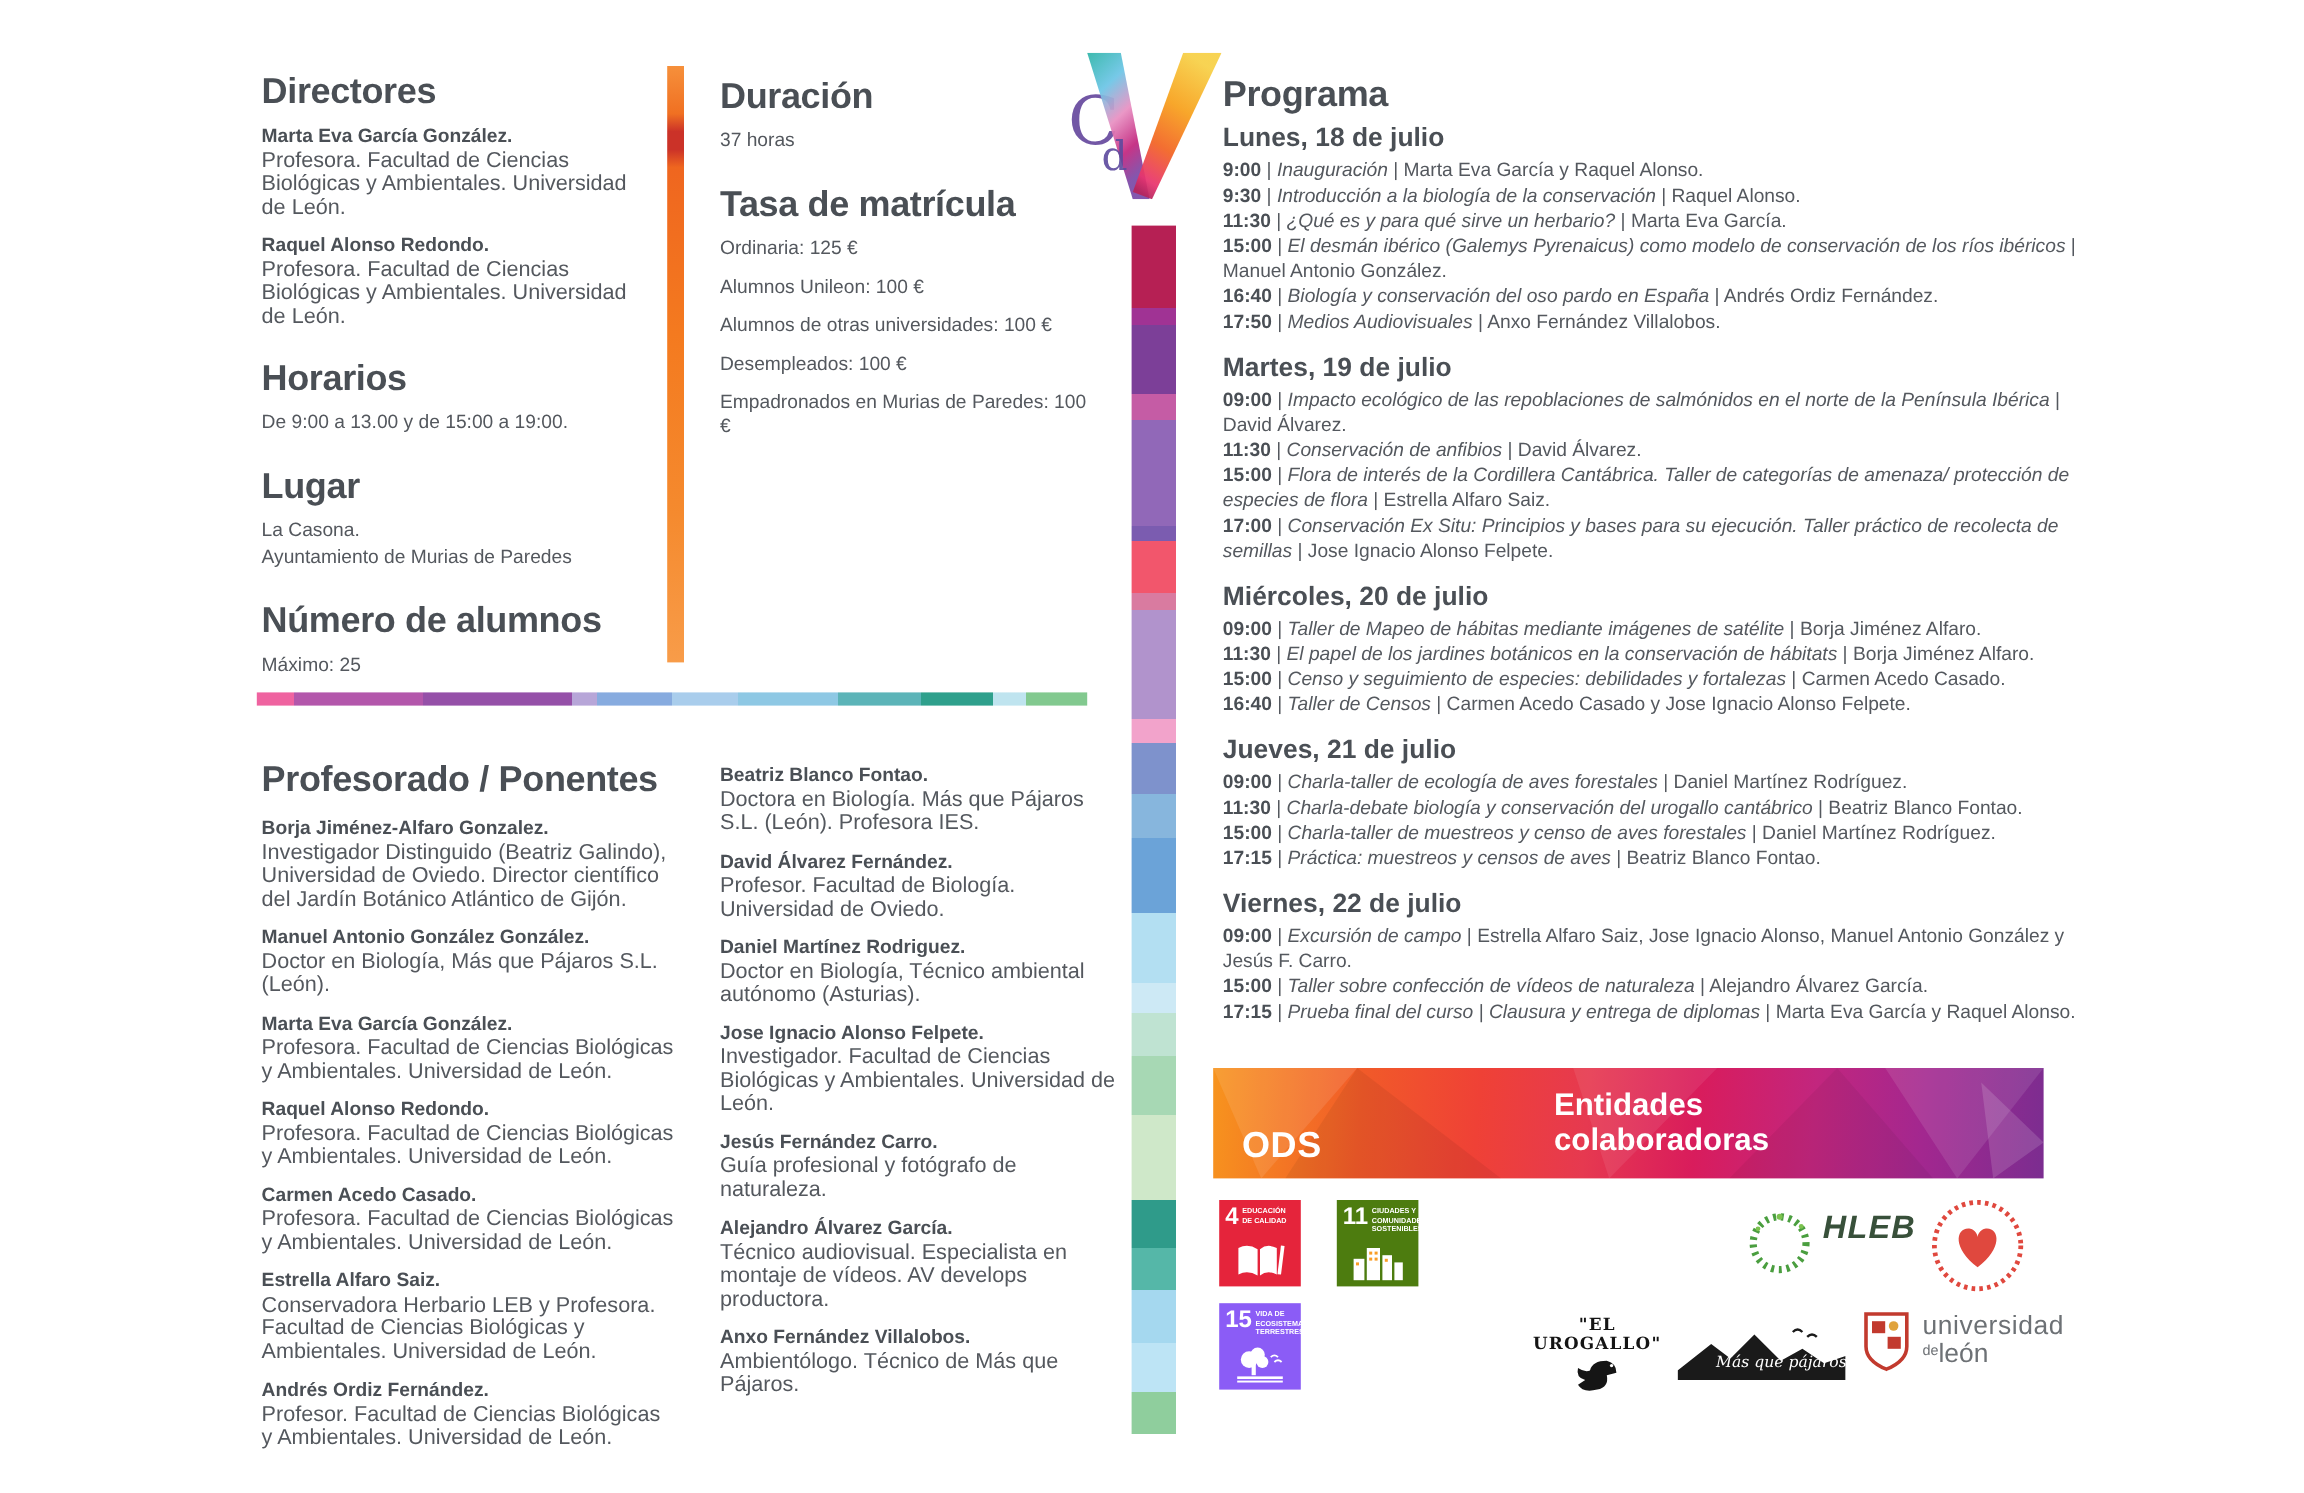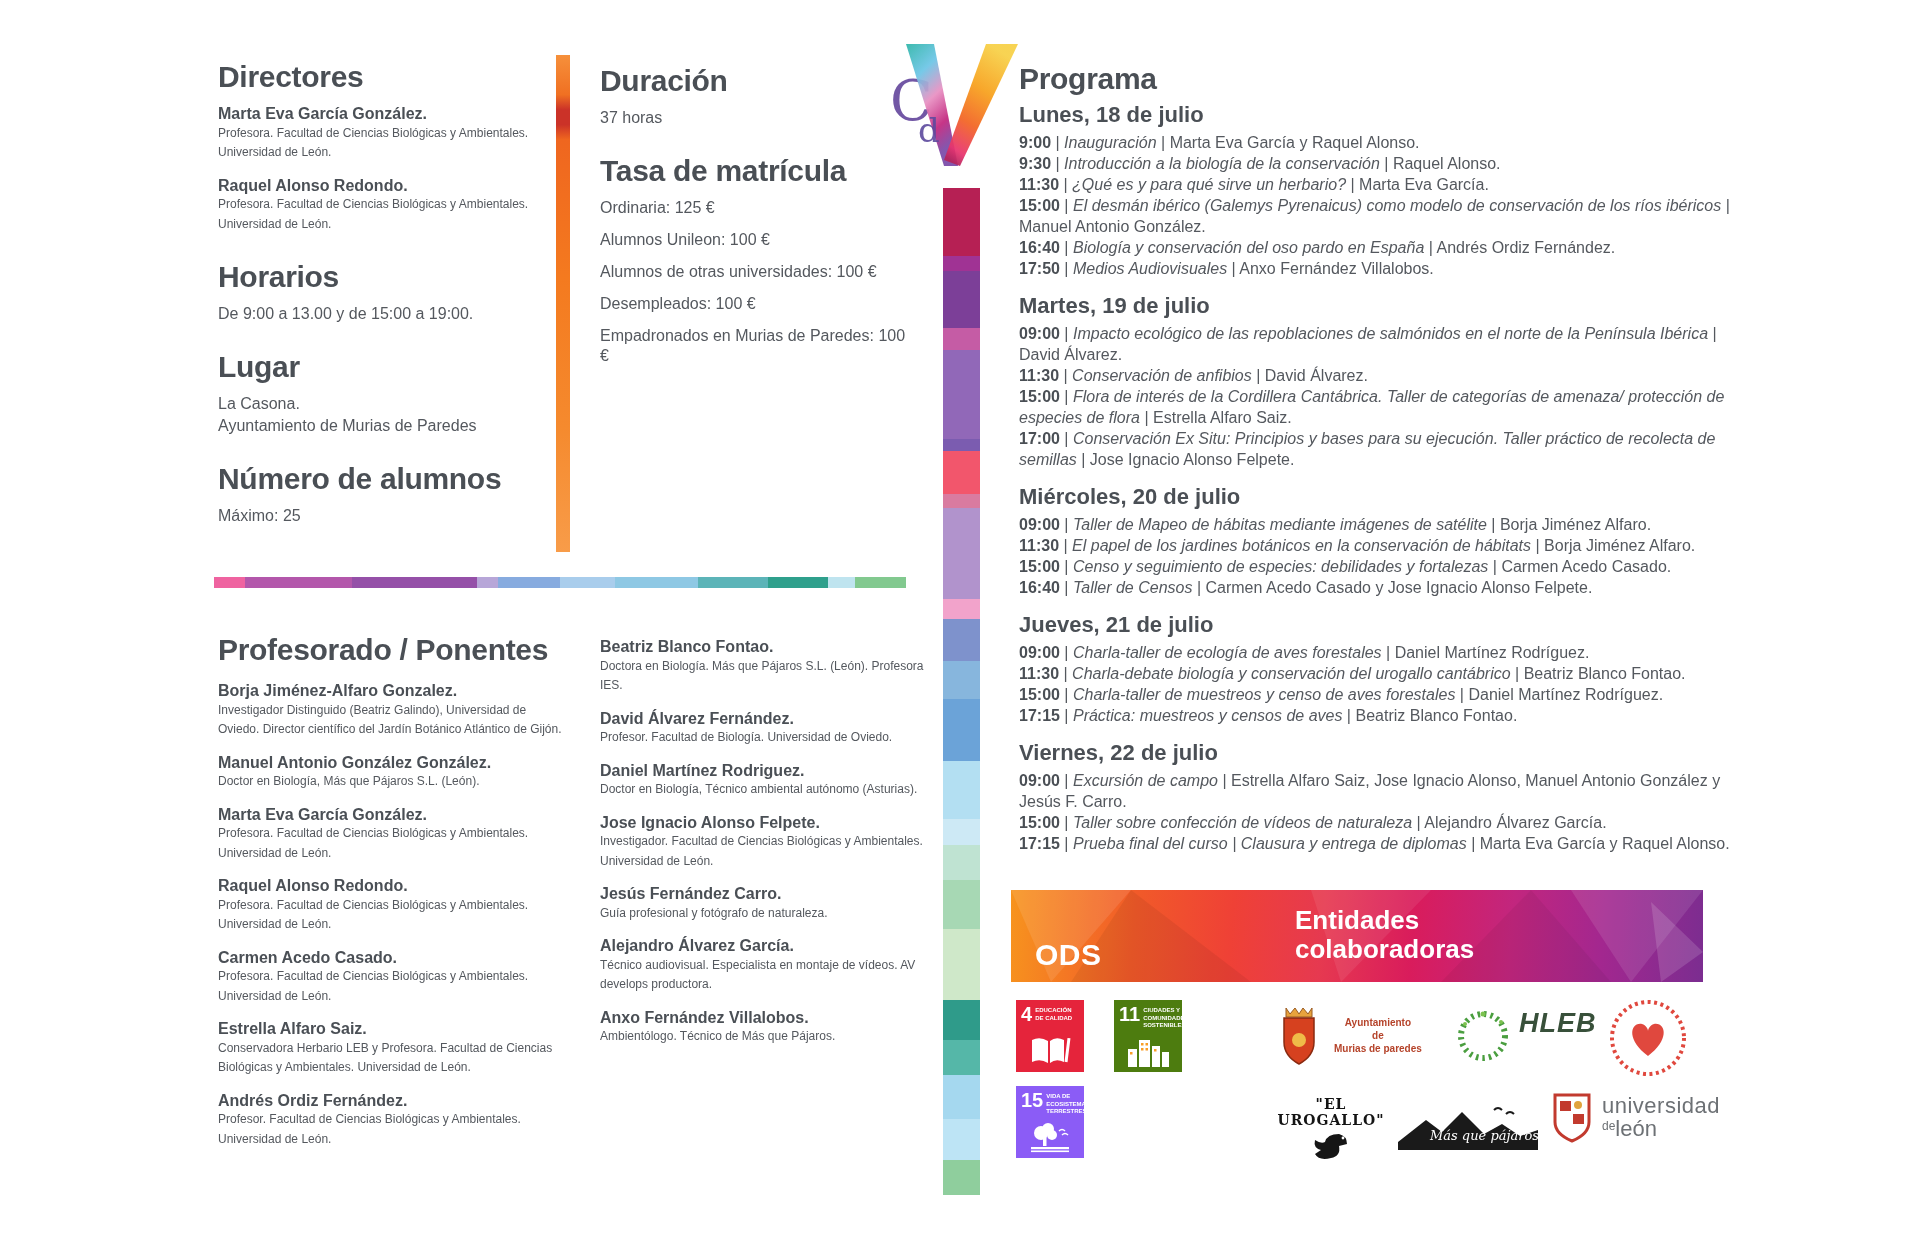--- a/index.html
+++ b/index.html
@@ -5,21 +5,21 @@
   html,body{margin:0;padding:0;background:#ffffff;}
   .page{position:relative;width:1920px;height:1244px;background:#fff;overflow:hidden;
         font-family:"Liberation Sans","DejaVu Sans",sans-serif;color:#54585e;}
   .col{position:absolute;}
   h2.sec{font-size:30px;color:#4a4f55;margin:0 0 10px;font-weight:700;letter-spacing:-0.3px;}
   .mt{margin-top:26px !important;}
   .bodyline{margin:0 0 2px;font-size:16px;line-height:20px;}
   .fee{margin:0 0 12px;font-size:16px;line-height:20px;}
   .person{margin-bottom:13px;}
   .pname{display:block;font-weight:700;color:#4a4f55;font-size:16px;line-height:19.5px;}
-  .pdesc{display:block;font-size:12px;line-height:19.5px;}
+  .pdesc{display:block;font-size:18px;line-height:19.5px;}
   
   .orange-bar{position:absolute;left:556px;top:55px;width:14px;height:497px;
     background:linear-gradient(180deg,#f6903b 0%,#f07022 8%,#cb3228 11%,#cb3228 14%,#ef661f 17%,#f47a1f 45%,#f58a2e 75%,#f89c49 100%);}
   .divider{position:absolute;left:214px;top:577px;width:692px;height:11px;
     background:linear-gradient(90deg,#ef63a0 0 4.5%,#b357ab 4.5% 20%,#9550a8 20% 38%,#b7a6d8 38% 41%,#87abdf 41% 50%,#a9cdec 50% 58%,#8ec8e4 58% 70%,#5cb4b8 70% 80%,#2fa08c 80% 88.7%,#bfe4ef 88.7% 92.6%,#82c98f 92.6% 100%);}
   .strip{position:absolute;left:943px;top:188px;width:37px;height:1007px;
     background:linear-gradient(180deg,
       #b62054 0 6.8%,#a03394 6.8% 8.2%,#7c3f98 8.2% 13.9%,#c55ca5 13.9% 16.1%,
       #9168b8 16.1% 24.9%,#7b5cb0 24.9% 26.1%,#f2566c 26.1% 30.4%,#d97ba0 30.4% 31.8%,
       #b193cc 31.8% 40.8%,#f2a3cb 40.8% 42.8%,#7e92cc 42.8% 47%,#87b6dd 47% 50.7%,
@@ -345,32 +345,20 @@
       <circle cx="13" cy="12" r="7" fill="#fff"></circle>
         <circle cx="20" cy="8" r="6" fill="#fff"></circle>
       <circle cx="24" cy="14" r="5" fill="#fff"></circle>
       <rect x="15" y="14" width="3.5" height="11" fill="#fff"></rect>
       <path d="M31 10 q3 -3 6 0 M34 14 q3 -3 6 0" stroke="#fff" stroke-width="1.5" fill="none"></path>
       <rect x="3" y="26" width="38" height="2.2" fill="#fff"></rect>
       <rect x="3" y="29.5" width="38" height="1.6" fill="#fff"></rect>
     </svg>
   </div>
 
-  <div class="ent" style="left:1276px;top:1002px;display:flex;gap:12px;align-items:center;">
-    <svg width="46" height="66" viewBox="0 0 46 66">
-      <path d="M10 6 l4 6 5 -6 4 6 4 -6 5 6 4 -6 v9 H10 Z" fill="#e8a33d" stroke="#9a5a20" stroke-width="1"></path>
-      <path d="M8 16 h30 v24 q0 14 -15 22 q-15 -8 -15 -22 Z" fill="#d6411f" stroke="#8a2a10" stroke-width="1.5"></path>
-      <circle cx="23" cy="38" r="7" fill="#f2c94c" opacity="0.9"></circle>
-    </svg>
-    <div class="ayto-text">
-      <div>Ayuntamiento</div>
-      <div>de</div>
-      <div>Murias de paredes</div>
-    </div>
-  </div>
 
   <div class="ent hleb" style="left:1455px;top:1008px;">
     <svg width="56" height="56" viewBox="0 0 56 56">
       <circle cx="28" cy="28" r="22" fill="none" stroke="#4a9e3f" stroke-width="6" stroke-dasharray="2.5 4"></circle>
       <circle cx="28" cy="6" r="2.5" fill="#7cc24f"></circle>
         <circle cx="46" cy="14" r="2" fill="#7cc24f"></circle>
       <circle cx="10" cy="16" r="2" fill="#7cc24f"></circle>
     </svg>
     <span class="hleb-label">HLEB</span>
   </div>

